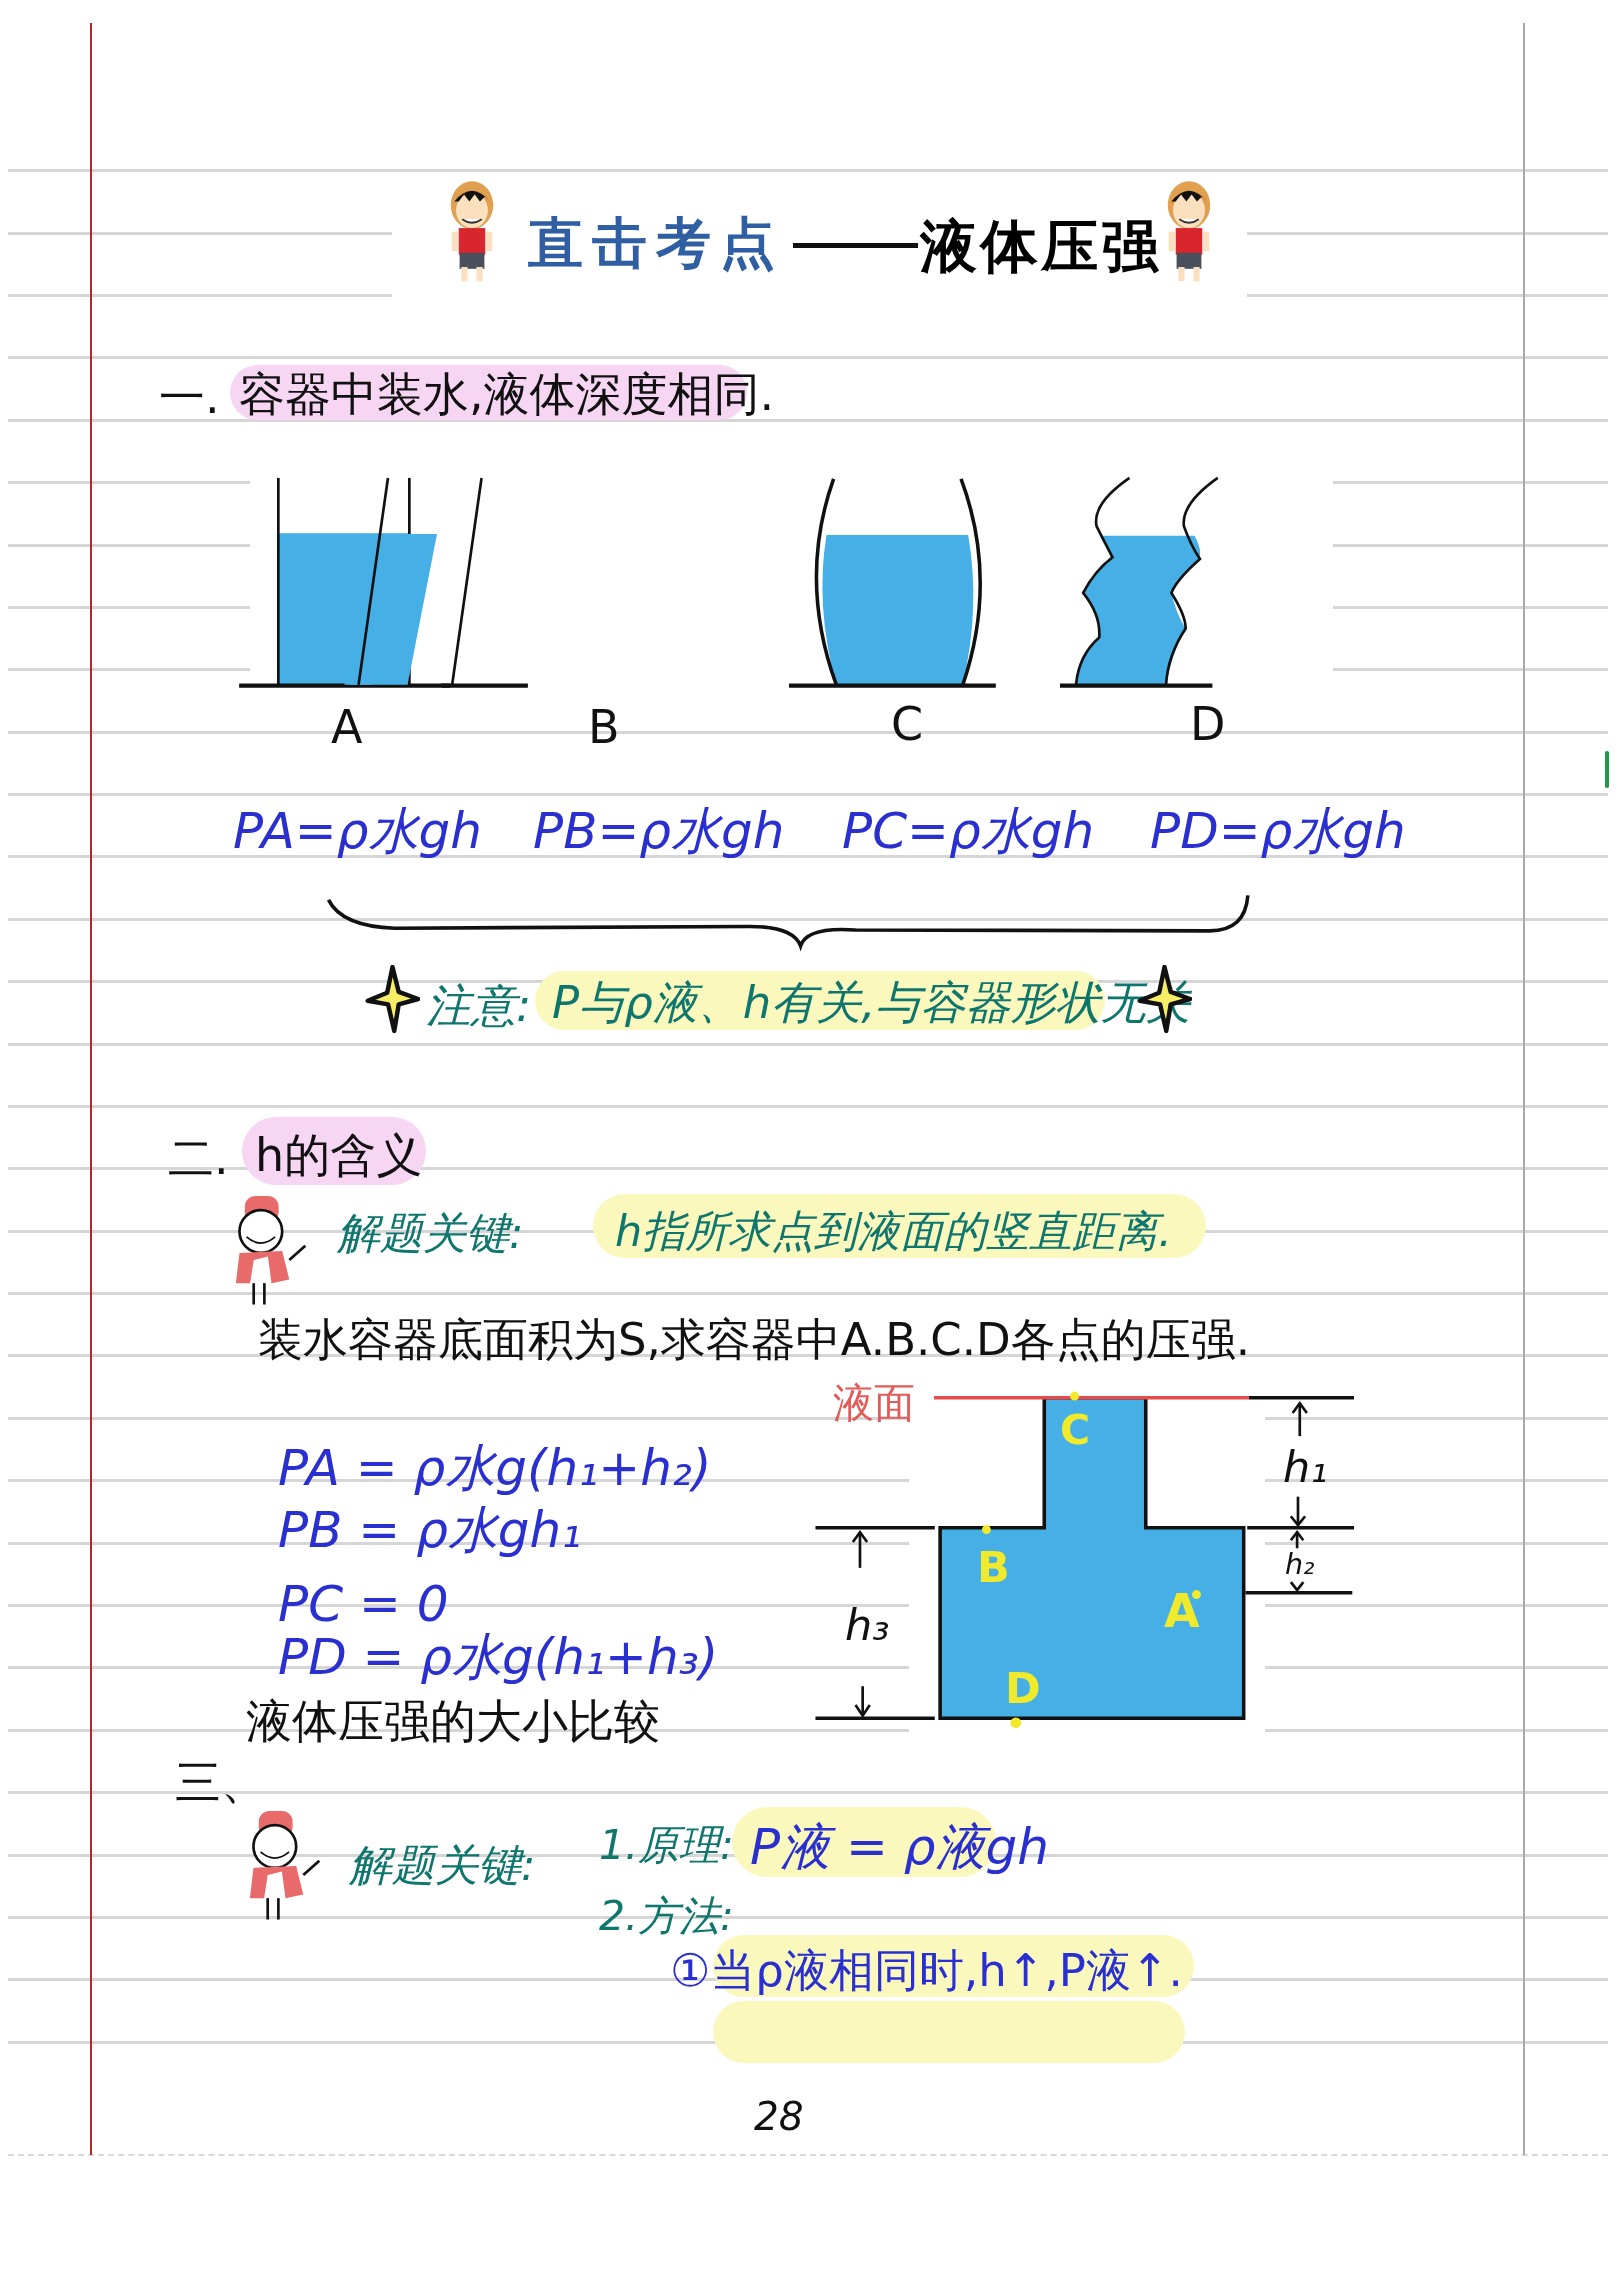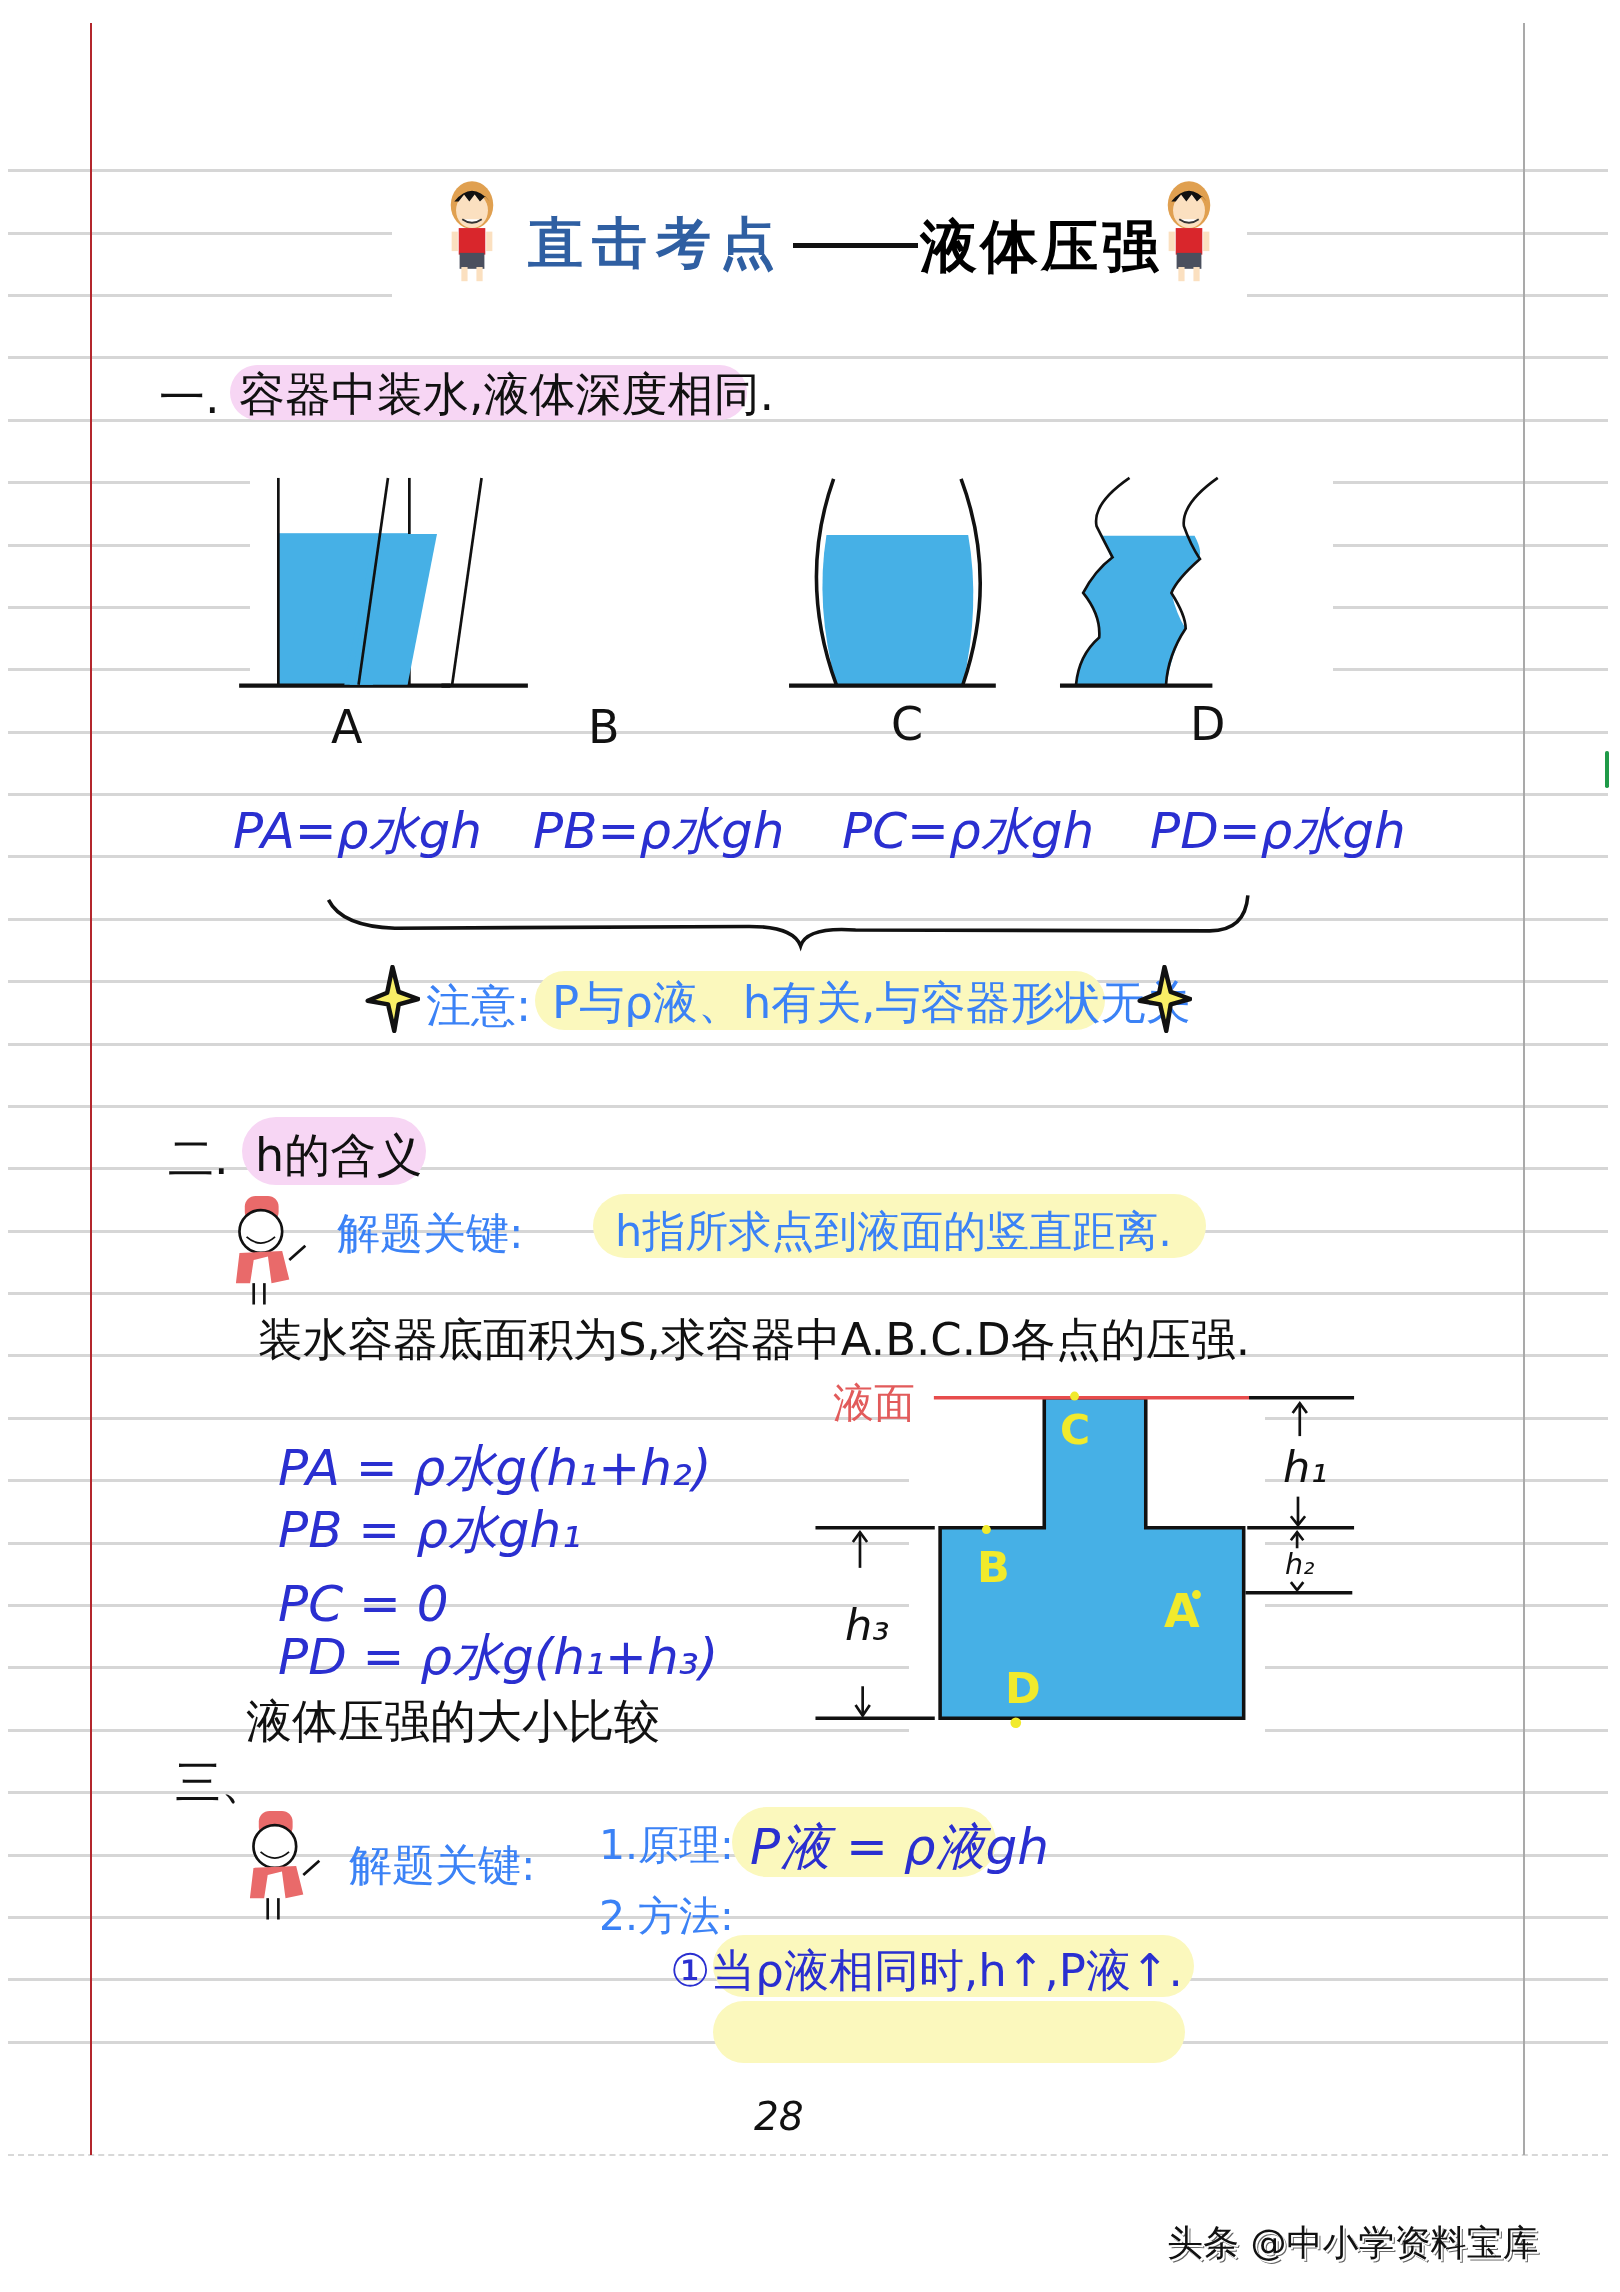--- a/index.html
+++ b/index.html
@@ -13,21 +13,21 @@
   .margin-gray { position: absolute; left: 1523px; top: 23px; width: 1.8px; height: 2132px; background: #a9a9a9; }
   .mask { position: absolute; background: #ffffff; }
   .abs { position: absolute; white-space: nowrap; }
   .title-cn { font-family: "DejaVu Serif", serif; font-weight: bold; color: #2f5fa2; font-size: 55px; letter-spacing: 9px; }
   .title-topic { font-family: "DejaVu Sans", sans-serif; font-weight: bold; color: #000; font-size: 57px; letter-spacing: 3.6px; }
   .dash-bar { position: absolute; height: 5.3px; background: #111; }
   .hl-pink { background: #f7d6f4; border-radius: 36px; }
   .hl-yellow { background: #fbf8bd; border-radius: 36px; }
   .black { color: #111; }
   .blue { color: #2a2fd0; }
-  .green { color: #3b82f6; }
+  .green { color: #0f766e; font-style: italic; }
   .red { color: #e25b5b; }
   .yellow { color: #f1ea2c; }
   .h1 { font-size: 46px; }
   .body { font-size: 45px; }
   .formula { font-size: 50px; font-style: italic; }
   .mascot { position: absolute; }
   .footer { font-family: "DejaVu Sans", sans-serif; font-size: 36px; color: #111;
             text-shadow: 1.8px 1.8px 0 #fff, 2.7px 2.7px 0 #666; }
 </style>
 </head>
@@ -246,15 +246,14 @@
   <div class="abs green" style="left:599px;top:1818px;font-size:41px;">1.原理:</div>
   <div class="abs hl-yellow" style="left:732px;top:1807px;width:264px;height:70px;"></div>
   <div class="abs blue formula" style="left:750px;top:1814px;">P液 = ρ液gh</div>
   <div class="abs green" style="left:599px;top:1889px;font-size:41px;">2.方法:</div>
 
   <div class="abs hl-yellow" style="left:713px;top:1935px;width:481px;height:62px;"></div>
   <div class="abs blue" style="left:670px;top:1941px;font-size:45px;">①当ρ液相同时,h↑,P液↑.</div>
   <div class="abs hl-yellow" style="left:713px;top:2001px;width:472px;height:62px;"></div>
 
   <div class="abs black" style="left:754px;top:2094px;font-size:39px;font-style:italic;">28</div>
-  <div class="abs footer" style="left:1167px;top:2219px;">头条 @中小学资料宝库</div>
 </div>
 
 
 </body></html>

